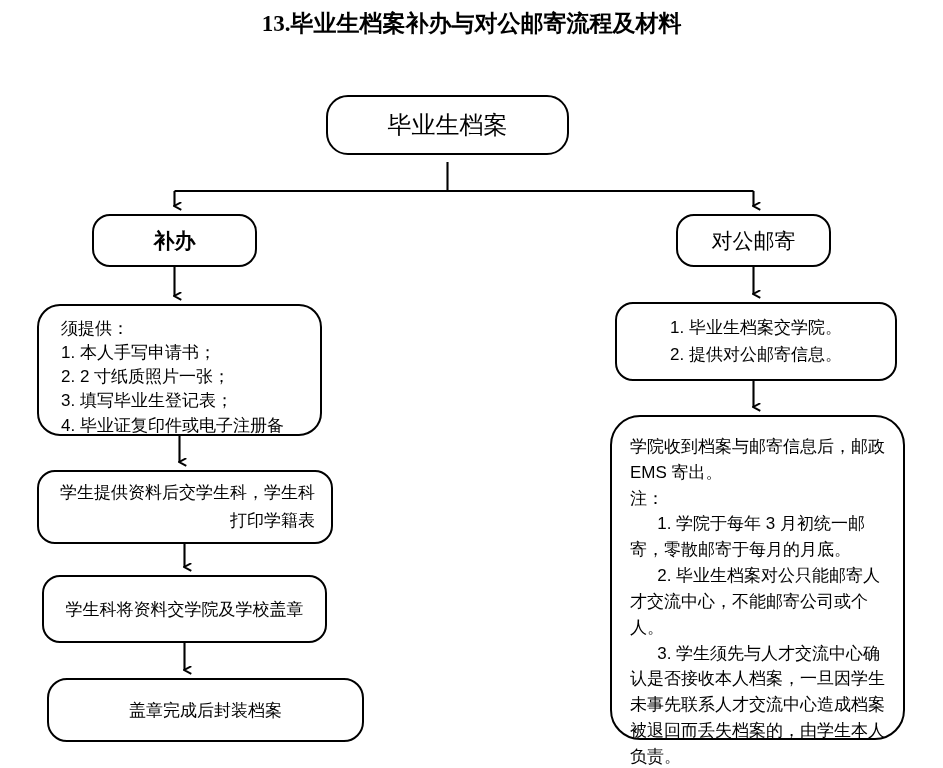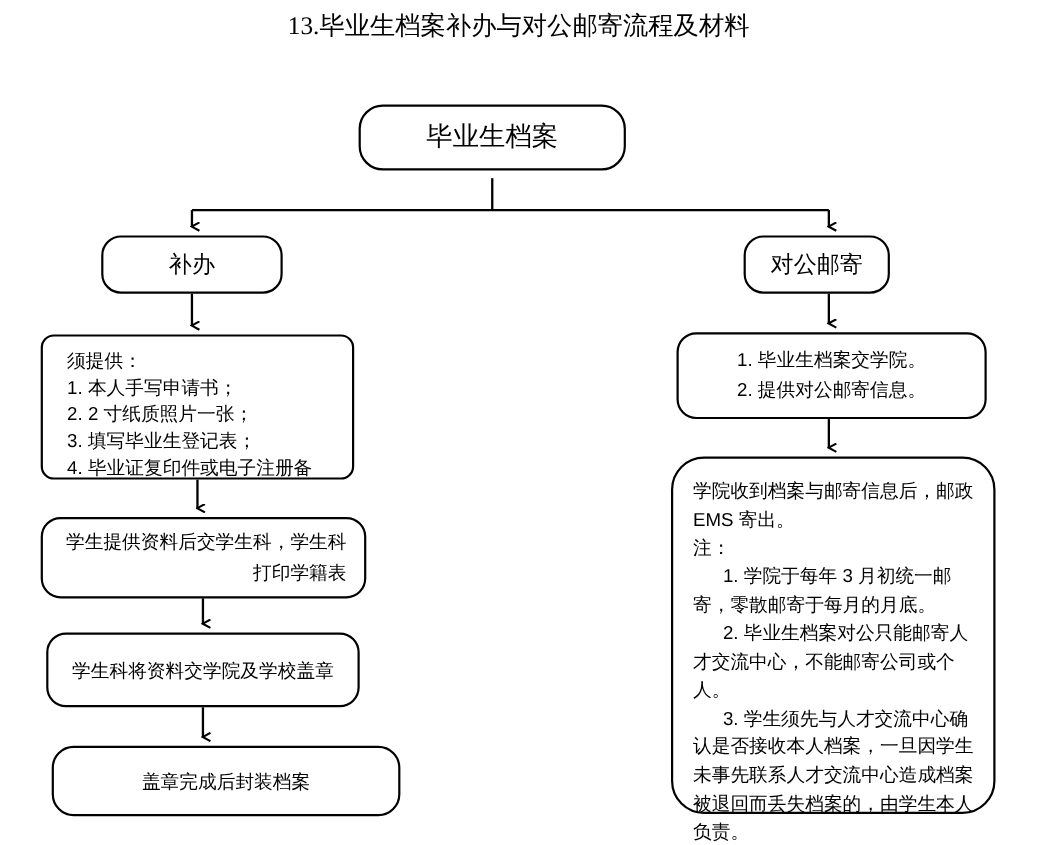--- a/index.html
+++ b/index.html
@@ -22,21 +22,21 @@
   }
 
   
   .doc-title {
     position: absolute;
     left: 0;
     top: 8px;
     width: 943px;
     text-align: center;
     font-family: "Liberation Serif", "DejaVu Serif", serif;
-    font-weight: normal;
+    font-weight: bold;
     font-size: 23px;
     letter-spacing: 0px;
     color: #000;
     white-space: nowrap;
   }
 
   
   #connectors {
     position: absolute;
     left: 0;
@@ -71,33 +71,34 @@
   
   #node-root {
     left: 326px; top: 95px; width: 243px; height: 60px;
     border-radius: 22px;
   }
   #node-root .node-label { font-size: 24px; text-align: center; }
 
   #node-reissue {
     left: 92px; top: 214px; width: 165px; height: 53px;
     border-radius: 18px;
+    font-weight: bold;
   }
   #node-reissue .node-label { font-size: 21px; text-align: center; }
 
   #node-mail {
-    left: 676px; top: 214px; width: 133px; height: 53px;
+    left: 676px; top: 214px; width: 155px; height: 53px;
     border-radius: 18px;
   }
   #node-mail .node-label { font-size: 21px; text-align: center; }
 
   
   #node-required {
     left: 37px; top: 304px; width: 285px; height: 132px;
-    border-radius: 12px;
+    border-radius: 23px;
     align-items: flex-start;
     overflow: visible;
   }
   #node-required .list {
     padding: 11px 0 0 22px;
     font-size: 17px;
     line-height: 1.42;
     white-space: nowrap;
   }
 

